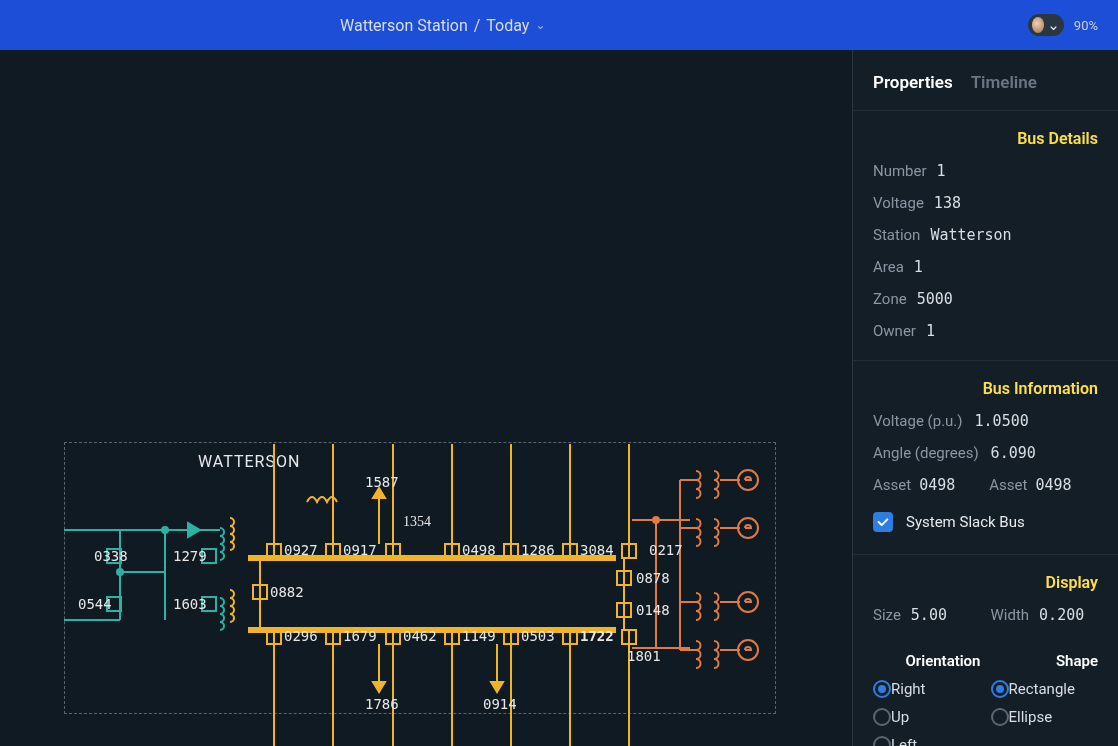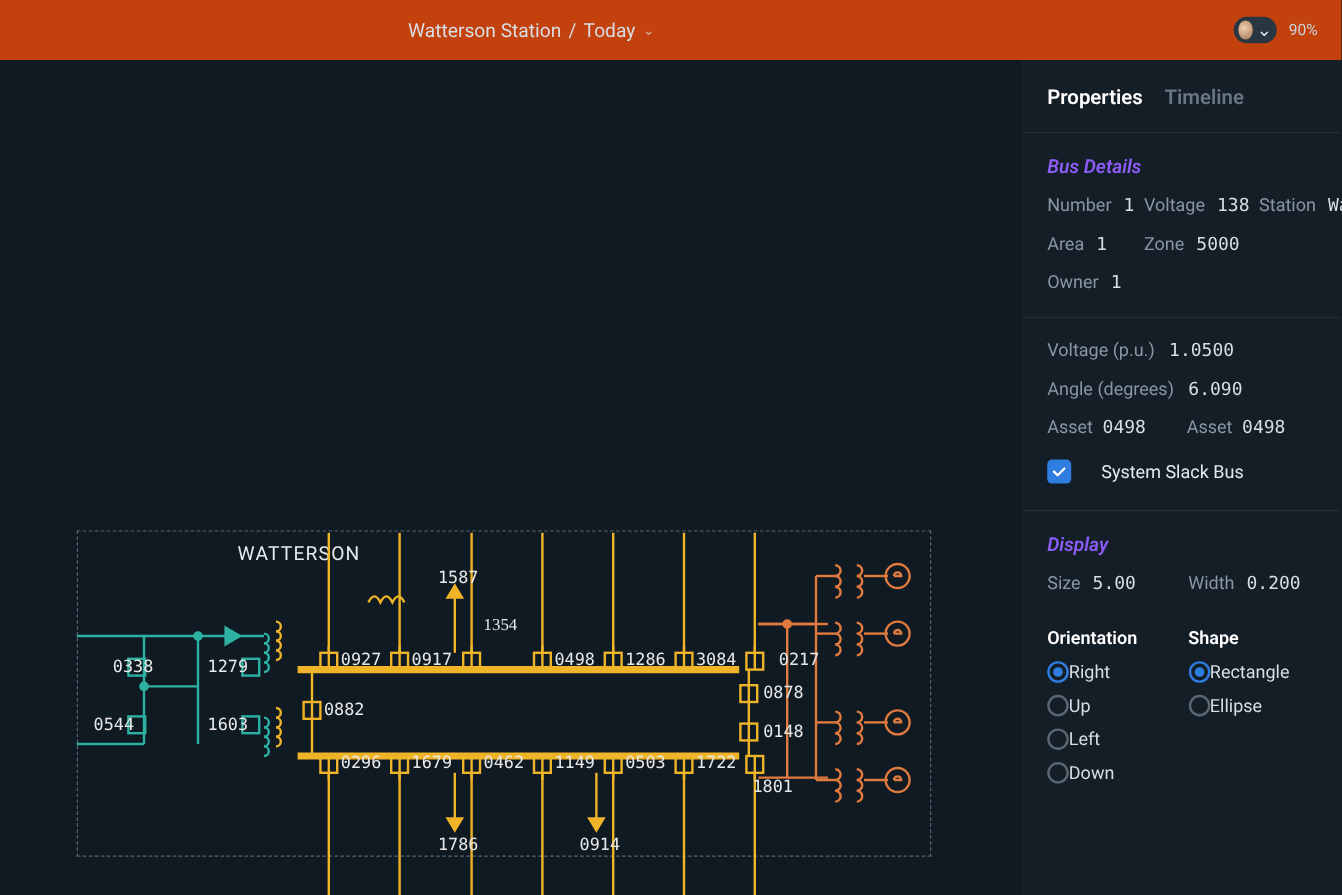--- a/index.html
+++ b/index.html
@@ -10,21 +10,21 @@
     background: #121c24;
     color: #e6eaee;
     font-family: -apple-system, BlinkMacSystemFont, "Segoe UI", Roboto, sans-serif;
     font-size: 15px;
   }
   .topbar {
     height: 50px;
     display: flex;
     align-items: center;
     padding: 0 20px;
-    background: #c2410c;
+    background: #1d4ed8;
   }
   .breadcrumb {
     margin-left: 320px;
     display: flex;
     align-items: center;
     gap: 6px;
     font-size: 16px;
     color: #d8dee4;
     cursor: pointer;
   }
@@ -90,54 +90,55 @@
     font-family: ui-monospace, Menlo, monospace;
   }
 
   
   .panel {
     width: 266px;
     background: #141e27;
     border-left: 1px solid #2a3640;
     overflow-y: auto;
     padding: 0 0 30px 0;
+    text-align: right;
   }
   .tabs {
     display: flex;
     gap: 18px;
     padding: 22px 20px 18px 20px;
     border-bottom: 1px solid #222d36;
     font-size: 17px;
     font-weight: 600;
   }
   .tab { color: #6a7682; cursor: pointer; }
   .tab.active { color: #fff; }
 
   .section { padding: 18px 20px 6px 20px; border-bottom: 1px solid #222d36; }
   .section:last-child { border-bottom: none; }
-  .section-title { font-size: 16px; font-weight: 600; color: #8b5cf6; margin-bottom: 14px; font-style: italic; }
+  .section-title { font-size: 16px; font-weight: 600; color: #fde047; margin-bottom: 14px; }
 
   .kv-grid {
     display: grid;
-    grid-template-columns: 1fr 1fr 1fr;
+    grid-template-columns: 1fr;
     column-gap: 8px;
   }
   .kv-row { display: flex; gap: 10px; margin-bottom: 14px; font-size: 15px; align-items: baseline; }
   .kv-row.full { grid-column: 1 / -1; }
   .kv-label { color: #8a96a2; }
   .kv-value { color: #d8dee4; font-family: ui-monospace, Menlo, monospace; }
 
   .info-row { display: flex; gap: 12px; margin-bottom: 14px; font-size: 15px; }
   .info-row .kv-label { min-width: 0; }
 
   .asset-row { display: flex; gap: 34px; margin-bottom: 18px; }
   .asset { display: flex; gap: 8px; }
 
   .checkbox-row {
-    display: flex; align-items: center; gap: 25px;
+    display: flex; align-items: center; gap: 13px;
     margin: 4px 0 16px 0;
     cursor: pointer;
   }
   .checkbox {
     width: 20px; height: 20px;
     background: #2f7de0;
     border-radius: 4px;
     display: flex; align-items: center; justify-content: center;
   }
   .checkbox svg { width: 14px; height: 14px; }
@@ -334,21 +335,21 @@
         <div class="nodelabel" style="left: 403px; top: 464px; font-family: Liberation Serif, serif;">1354</div>
         <div class="nodelabel" style="left: 462px; top: 492px;">0498</div>
         <div class="nodelabel" style="left: 521px; top: 492px;">1286</div>
         <div class="nodelabel" style="left: 580px; top: 492px;">3084</div>
         <div class="nodelabel" style="left: 649px; top: 492px;">0217</div>
         <div class="nodelabel" style="left: 284px; top: 578px;">0296</div>
         <div class="nodelabel" style="left: 343px; top: 578px;">1679</div>
         <div class="nodelabel" style="left: 403px; top: 578px;">0462</div>
         <div class="nodelabel" style="left: 462px; top: 578px;">1149</div>
         <div class="nodelabel" style="left: 521px; top: 578px;">0503</div>
-        <div class="nodelabel" style="left: 580px; top: 578px;">1722</div>
+        <div class="nodelabel" style="left: 580px; top: 578px; font-weight: bold;">1722</div>
         <div class="nodelabel" style="left: 627px; top: 598px;">1801</div>
         <div class="nodelabel" style="left: 365px; top: 424px;">1587</div>
         <div class="nodelabel" style="left: 365px; top: 646px;">1786</div>
         <div class="nodelabel" style="left: 483px; top: 646px;">0914</div>
         <div class="nodelabel" style="left: 94px; top: 498px;">0338</div>
         <div class="nodelabel" style="left: 173px; top: 498px;">1279</div>
         <div class="nodelabel" style="left: 78px; top: 546px;">0544</div>
         <div class="nodelabel" style="left: 173px; top: 546px;">1603</div>
       </div>
   </div>
@@ -383,20 +384,21 @@
             <span class="kv-value">5000</span>
           </div>
         <div class="kv-row full">
             <span class="kv-label">Owner</span>
             <span class="kv-value">1</span>
           </div>
       </div>
     </div>
 
     <div class="section">
+      <div class="section-title">Bus Information</div>
       <div class="info-row">
           <span class="kv-label">Voltage (p.u.)</span>
           <span class="kv-value">1.0500</span>
         </div>
       <div class="info-row">
           <span class="kv-label">Angle (degrees)</span>
           <span class="kv-value">6.090</span>
         </div>
       <div class="asset-row">
         <div class="asset">

